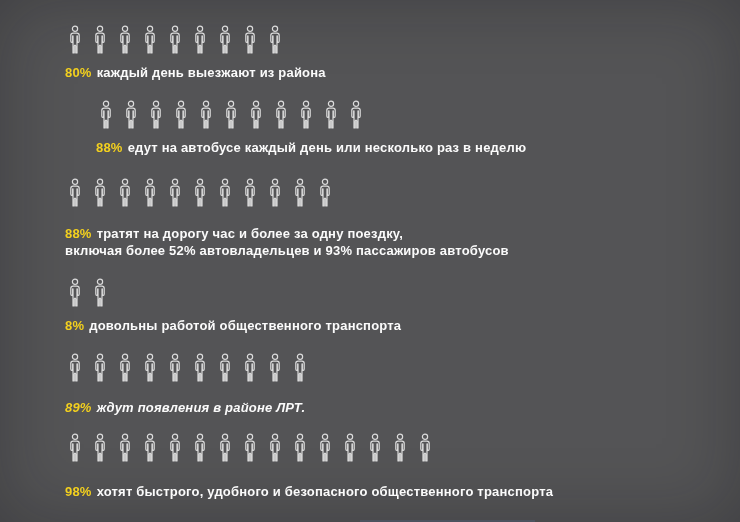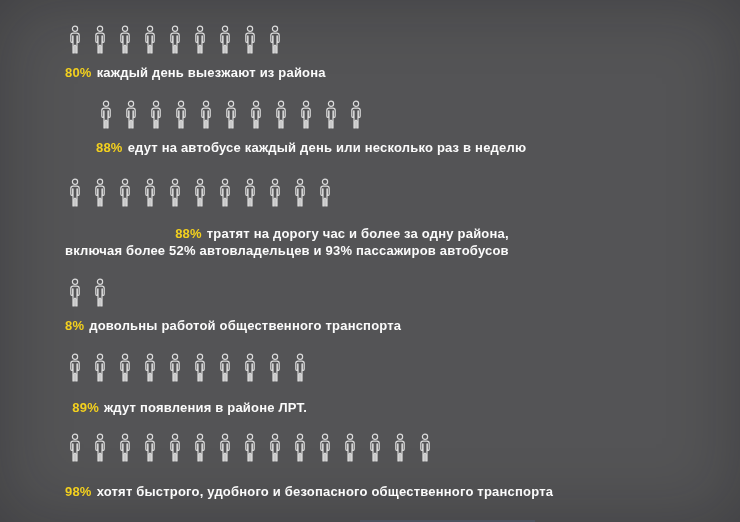--- a/index.html
+++ b/index.html
@@ -11,31 +11,30 @@
     height: 522px;
     position: relative;
     overflow: hidden;
     background: #545456;
     font-family: "Liberation Sans", sans-serif;
   }
   .canvas {
     position: absolute;
     inset: 0;
     box-shadow: inset 0 0 70px rgba(15,15,18,0.28);
-    text-align: right;
   }
   .stat {
     position: absolute;
     left: 65px;
   }
   .stat:nth-child(1) { top: 25px; }
   .stat:nth-child(2) { top: 100px; margin-left: 31px; }
   .stat:nth-child(3) { top: 178px; }
   .stat:nth-child(4) { top: 278px; }
-  .stat:nth-child(5) { top: 353px; }
+  .stat:nth-child(5) { top: 353px; font-style: italic; }
   .stat:nth-child(6) { top: 433px; }
   .icon-row {
     display: flex;
     gap: 11px;
     align-items: flex-start;
     height: 30px;
     margin-left: 3px;
   }
   .icon-row svg {
     width: 14px;
@@ -277,21 +276,21 @@
             </svg>
           </span>
           <span class="person">
             <svg viewBox="0 0 30 62" aria-hidden="true">
               <circle cx="15" cy="7" r="5.6"></circle>
               <path d="M11 16.2 H19 C22.5 16.2 24 17.9 24 20.9 V33.3 C24 35 22.9 36 21.95 36 C21 36 20 35 20 33.3 V22.2 H19.3 V58.8 H16.6 V43.5 L15.1 41.8 L14.9 41.8 L13.4 43.5 V58.8 H10.7 V22.2 H10 V33.3 C10 35 8.95 36 8.05 36 C7.1 36 6 35 6 33.3 V20.9 C6 17.9 7.5 16.2 11 16.2 Z"></path>
             </svg>
           </span>
         </div>
     <div class="caption">
-      <span class="pct">88%</span><span>тратят на дорогу час и более за одну района,</span>
+      <span class="pct">88%</span><span>тратят на дорогу час и более за одну поездку,</span>
       <div>включая более 52% автовладельцев и 93% пассажиров автобусов</div>
     </div>
   </div>
       <div class="stat">
     <div class="icon-row">
           <span class="person">
             <svg viewBox="0 0 30 62" aria-hidden="true">
               <circle cx="15" cy="7" r="5.6"></circle>
               <path d="M11 16.2 H19 C22.5 16.2 24 17.9 24 20.9 V33.3 C24 35 22.9 36 21.95 36 C21 36 20 35 20 33.3 V22.2 H19.3 V58.8 H16.6 V43.5 L15.1 41.8 L14.9 41.8 L13.4 43.5 V58.8 H10.7 V22.2 H10 V33.3 C10 35 8.95 36 8.05 36 C7.1 36 6 35 6 33.3 V20.9 C6 17.9 7.5 16.2 11 16.2 Z"></path>
             </svg>

